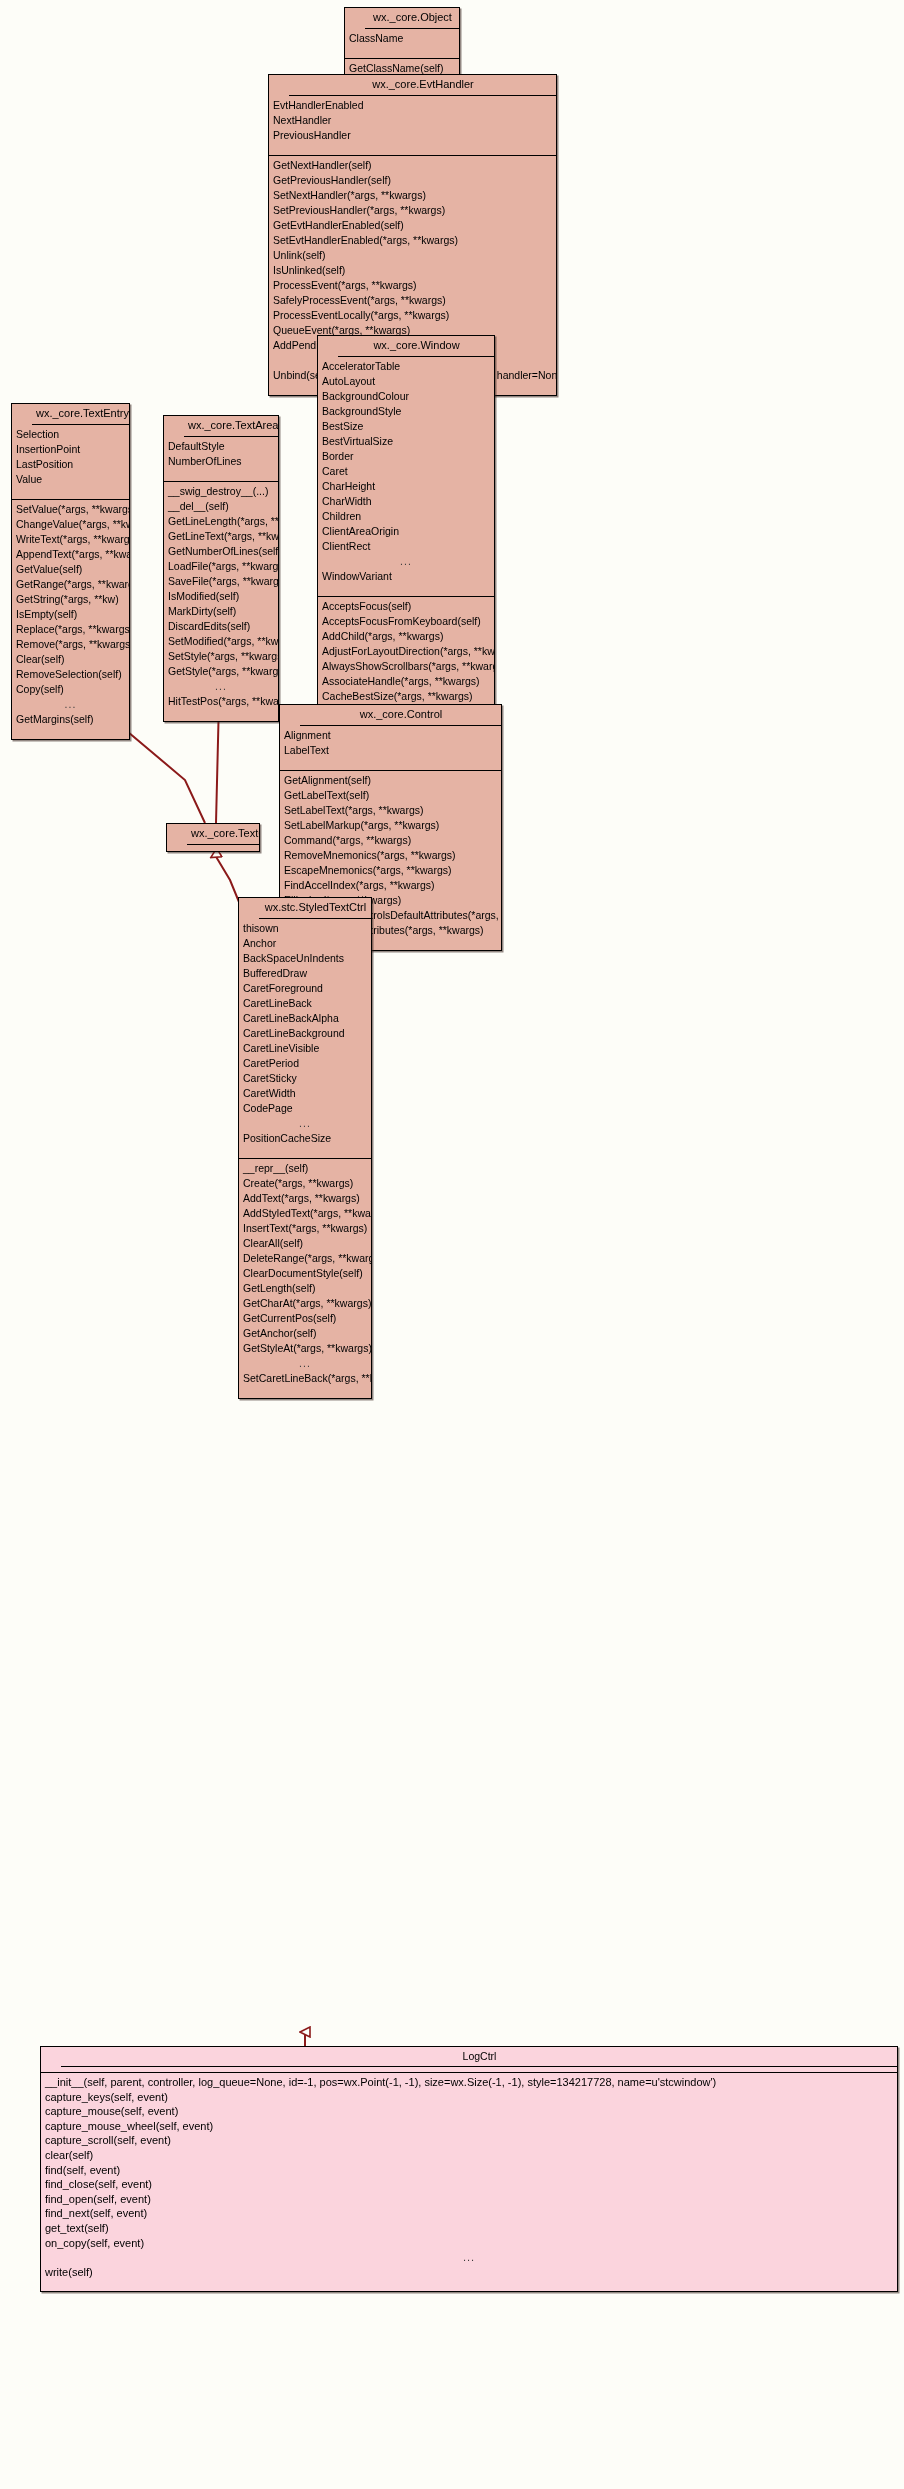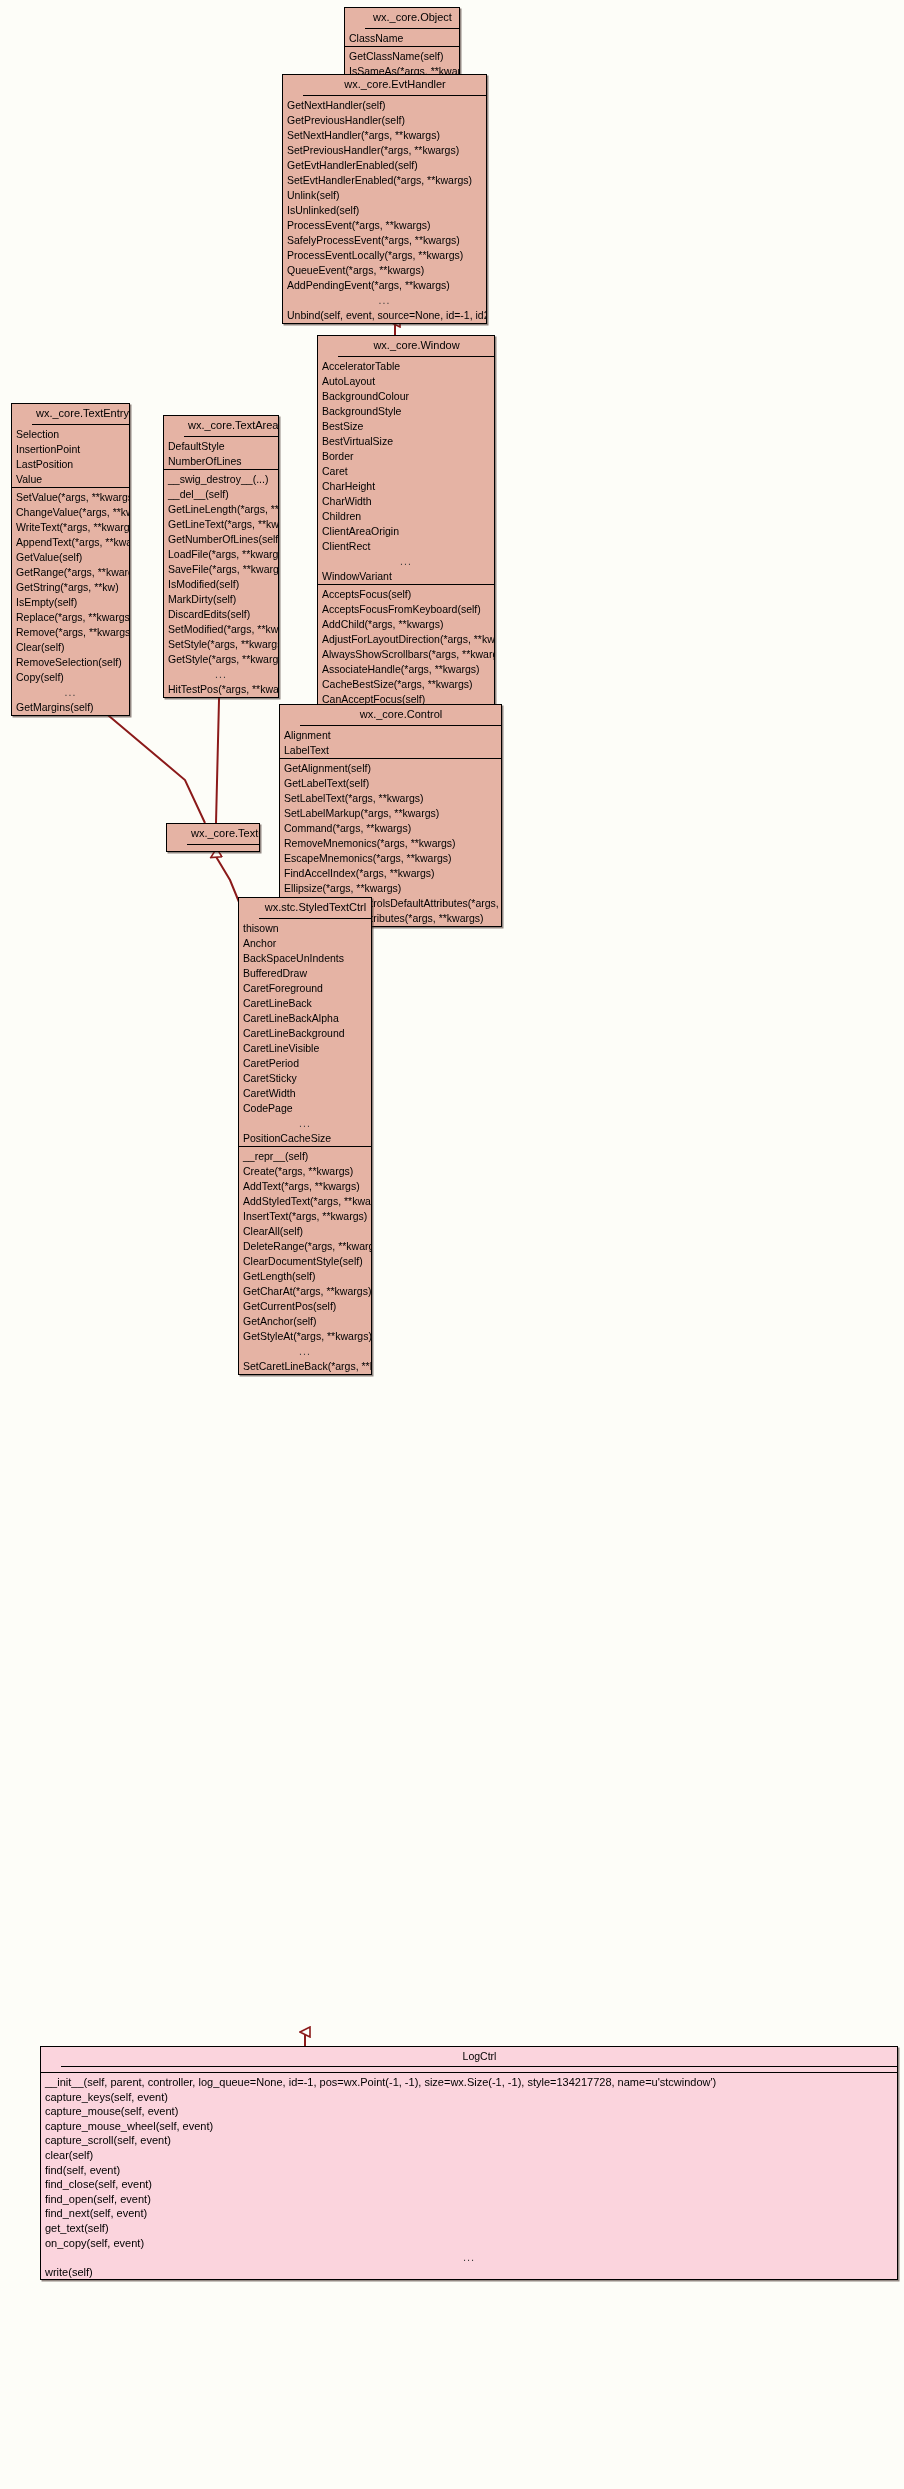--- a/index.html
+++ b/index.html
@@ -45,21 +45,21 @@
     font-size: 11px;
     line-height: 15px;
     padding: 2px 3px 3px 4px;
     border-bottom: 1px solid #000;
     white-space: nowrap;
     color: #000;
     margin-left: 20px;
   }
   .node .compartment {
     border-bottom: 1px solid #000;
-    padding: 2px 0 0 0;
+    padding: 2px 0 12px 0;
   }
   .node .compartment:last-child {
     border-bottom: none;
   }
   .node .row {
     font-size: 10.5px;
     line-height: 15px;
     padding: 0 4px;
     white-space: nowrap;
     color: #000;
@@ -118,22 +118,27 @@
     <div class="title">wx._core.Object</div>
     <div class="compartment">
       <div class="row">ClassName</div>
     </div>
     <div class="compartment">
       <div class="row">GetClassName(self)</div>
       <div class="row">IsSameAs(*args, **kwargs)</div>
     </div>
   </div>
 
-  <div class="node" style="left:282px; top:74px; width:205px;">
+  <div class="node" style="left:268px; top:74px; width:289px;">
     <div class="title">wx._core.EvtHandler</div>
+    <div class="compartment">
+      <div class="row">EvtHandlerEnabled</div>
+      <div class="row">NextHandler</div>
+      <div class="row">PreviousHandler</div>
+    </div>
     <div class="compartment">
       <div class="row">GetNextHandler(self)</div>
       <div class="row">GetPreviousHandler(self)</div>
       <div class="row">SetNextHandler(*args, **kwargs)</div>
       <div class="row">SetPreviousHandler(*args, **kwargs)</div>
       <div class="row">GetEvtHandlerEnabled(self)</div>
       <div class="row">SetEvtHandlerEnabled(*args, **kwargs)</div>
       <div class="row">Unlink(self)</div>
       <div class="row">IsUnlinked(self)</div>
       <div class="row">ProcessEvent(*args, **kwargs)</div>

